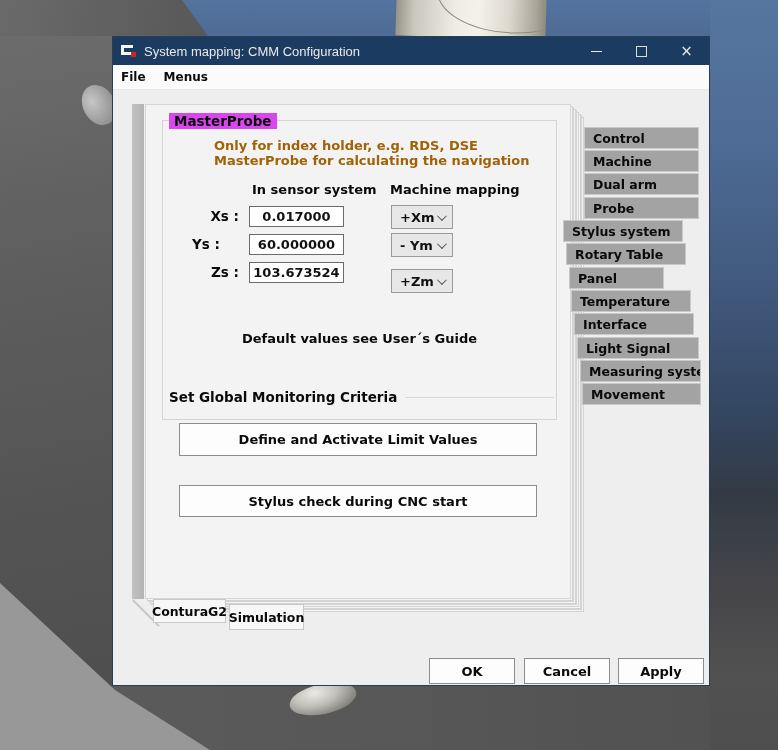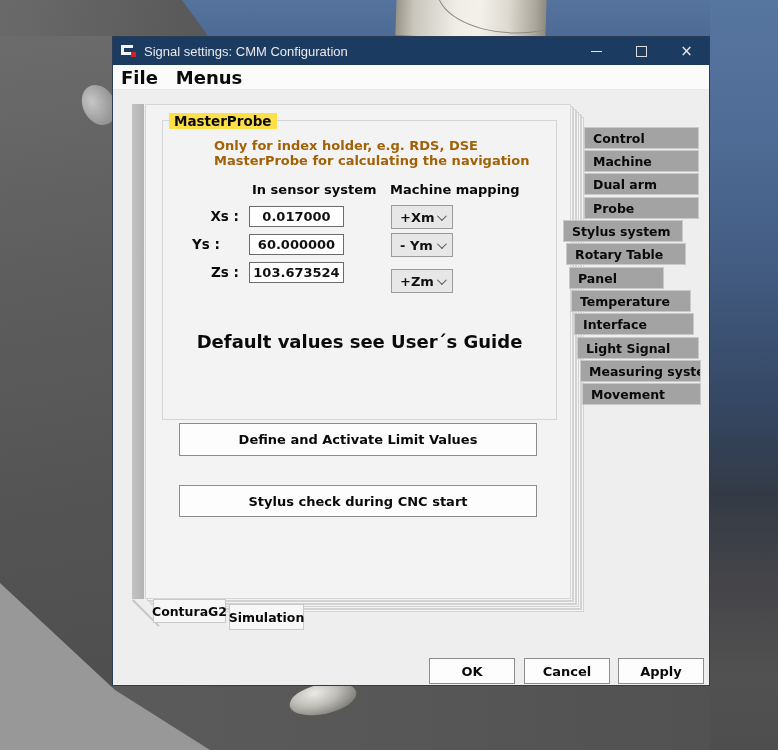--- a/index.html
+++ b/index.html
@@ -40,46 +40,46 @@
   .app-icon .dot{position:absolute;right:0;bottom:0;width:5px;height:5px;background:#cf2329;}
   .title-text{color:#e9e9e9;font-family:"Liberation Sans",sans-serif;font-size:13px;margin-left:8px;}
   .win-controls{margin-left:auto;display:flex;height:100%;}
   .win-btn{width:45px;height:100%;display:flex;align-items:center;justify-content:center;color:#e8e8e8;}
   .glyph-min{width:11px;height:1px;background:#e8e8e8;}
   .glyph-max{width:9px;height:9px;border:1px solid #dcdcdc;}
   .glyph-close{font-size:15px;line-height:15px;font-family:"DejaVu Sans",sans-serif;}
 
   .menubar{left:0;top:28px;width:100%;height:25px;background:#fbfbfb;display:flex;align-items:center;
     border-bottom:1px solid #e9e9e9;box-sizing:border-box;}
-  .menu-item{font-size:18px;font-weight:bold;color:#0a0a0a;padding:0 9px;}
+  .menu-item{font-size:12px;font-weight:bold;color:#0a0a0a;padding:0 9px;}
   .menu-item:first-child{padding-left:8px;}
 
   
   .strip{left:19px;top:67px;width:12px;height:495px;background:linear-gradient(90deg,#c2c2c2,#b3b3b3);}
   .layer{width:426px;height:495px;background:#f3f3f3;border:1px solid #d3d3d3;box-sizing:border-box;}
   .page{left:32px;top:67px;width:426px;height:495px;background:#f3f3f3;border:1px solid #d6d6d6;box-sizing:border-box;z-index:2;}
   .dogear-mask{left:19px;top:562px;width:30px;height:30px;background:#eeeeee;
     clip-path:polygon(0 0,30px 30px,0 30px);z-index:3;}
   .dogear-line{left:20px;top:562px;width:37px;height:1.5px;background:#c6c6c6;
     transform:rotate(45deg);transform-origin:left center;z-index:3;}
 
   
   .groupbox{left:49px;top:83px;width:395px;height:300px;border:1px solid #d4d4d4;box-sizing:border-box;z-index:4;}
-  .group-caption{left:56px;top:76px;background:#fde047;padding:0 5px;font-size:13.5px;font-weight:bold;color:#0a0a0a;z-index:5;}
+  .group-caption{left:56px;top:76px;background:#d946ef;padding:0 5px;font-size:13.5px;font-weight:bold;color:#0a0a0a;z-index:5;}
   .info-line{left:101px;font-size:13px;font-weight:bold;color:#a16207;z-index:5;white-space:nowrap;}
   .col-head{top:145px;font-size:13px;font-weight:bold;color:#0a0a0a;z-index:5;white-space:nowrap;}
   .fld-label{left:60px;width:66px;text-align:right;font-size:13.5px;font-weight:bold;color:#0a0a0a;z-index:5;}
   .fld-input{left:136px;width:95px;height:21px;background:#ffffff;border:1px solid #6b6b6b;box-sizing:border-box;
     font-size:13px;font-weight:bold;color:#111;text-align:center;line-height:19px;z-index:5;}
   .fld-dd{left:278px;width:62px;height:24px;background:#e7e7e7;border:1px solid #9a9a9a;box-sizing:border-box;
     display:flex;align-items:center;z-index:5;}
   .fld-dd .dd-text{font-size:13px;font-weight:bold;color:#111;margin-left:8px;white-space:nowrap;}
   .chev{margin-left:auto;margin-right:8px;width:6px;height:6px;border-right:1.6px solid #555;
     border-bottom:1.6px solid #555;transform:rotate(45deg) translateY(-2px);}
-  .note{left:49px;top:294px;width:395px;text-align:center;font-size:18px;font-weight:bold;color:#0a0a0a;z-index:5;}
+  .note{left:49px;top:294px;width:395px;text-align:center;font-size:13px;font-weight:bold;color:#0a0a0a;z-index:5;}
   .monitor-row{left:56px;top:352px;width:385px;display:flex;align-items:center;z-index:5;}
   .monitor-row .cap{font-size:13.5px;font-weight:bold;color:#0a0a0a;white-space:nowrap;}
   .monitor-row .rule{flex:1;height:1px;background:#d8d8d8;margin-left:8px;}
   .big-btn{left:66px;width:358px;background:#fdfdfd;border:1px solid #8c8c8c;box-sizing:border-box;
     display:flex;align-items:center;justify-content:center;font-size:13px;font-weight:bold;color:#0a0a0a;z-index:5;}
 
   
   .btab{background:#f7f7f7;border:1px solid #c9c9c9;box-sizing:border-box;display:flex;align-items:center;
     justify-content:center;font-size:12.5px;font-weight:bold;color:#0a0a0a;z-index:4;white-space:nowrap;}
 
@@ -107,21 +107,21 @@
 <div class="abs bg-blob"></div>
 <div class="abs bg-cap"></div>
 
 <div class="abs dialog">
 
   <div class="abs titlebar">
     <div class="app-icon">
       <div class="cshape"></div>
       <div class="dot"></div>
     </div>
-    <div class="title-text">Signal settings: CMM Configuration</div>
+    <div class="title-text">System mapping: CMM Configuration</div>
     <div class="win-controls">
       <div class="win-btn">
           <div class="glyph-min"></div>
         </div>
       <div class="win-btn">
           <div class="glyph-max"></div>
         </div>
       <div class="win-btn">
           <div class="glyph-close">×</div>
         </div>
@@ -169,20 +169,24 @@
       </div>
       <div class="abs fld-label" style="top: 227px;">Zs :</div>
       <div class="abs fld-input" style="top: 225px;">103.673524</div>
       <div class="abs fld-dd" style="top: 224px; margin-top: 8px;">
         <span class="dd-text">+Zm</span>
         <div class="chev"></div>
       </div>
     </div>
   <div class="abs note">Default values see User´s Guide</div>
 
+  <div class="abs monitor-row">
+    <span class="cap">Set Global Monitoring Criteria</span>
+    <div class="rule"></div>
+  </div>
   <div class="abs big-btn" style="top:448px;height:32px">Stylus check during CNC start</div>
   <div class="abs big-btn" style="top:386px;height:33px">Define and Activate Limit Values</div>
 
   <div class="abs btab" style="left:40px;top:562px;width:73px;height:24px">ConturaG2</div>
   <div class="abs btab" style="left:116px;top:567px;width:75px;height:26px">Simulation</div>
 
   <div id="sidetabs">
       <div class="abs stab" style="left: 471px; top: 90px; width: 115px;">
         <span>Control</span>
       </div>

